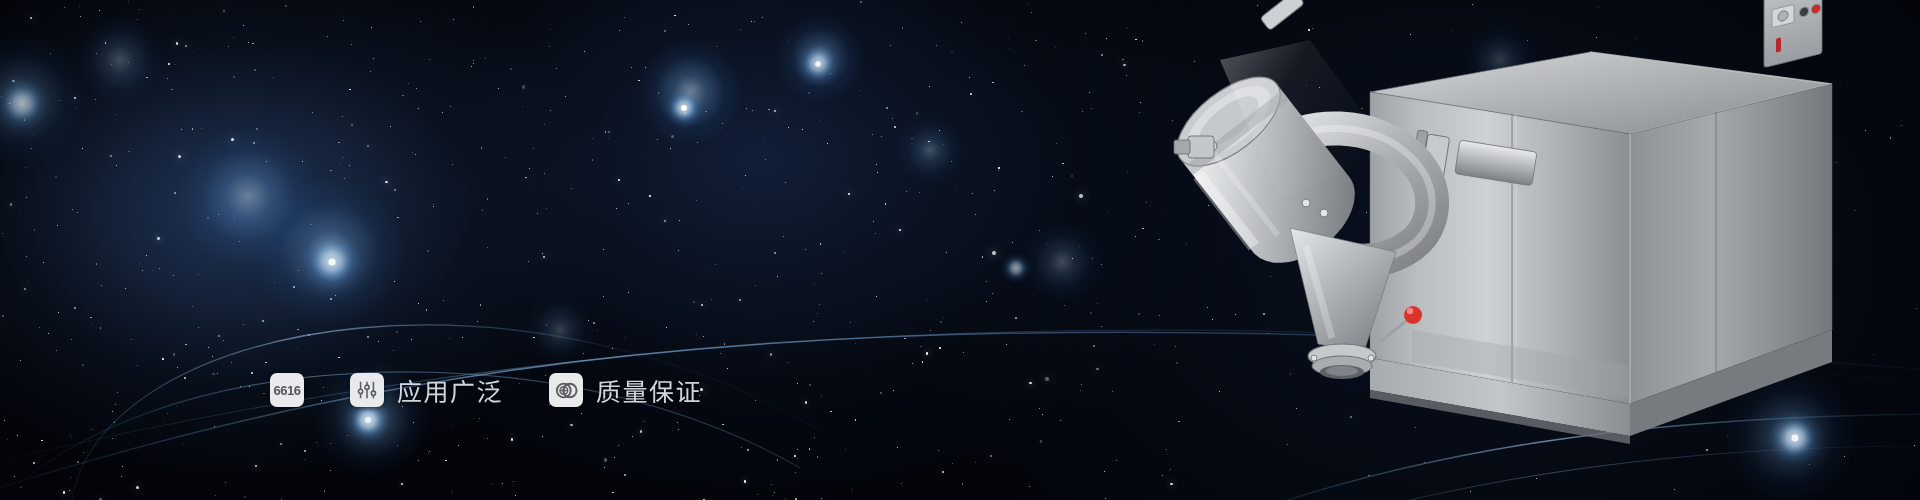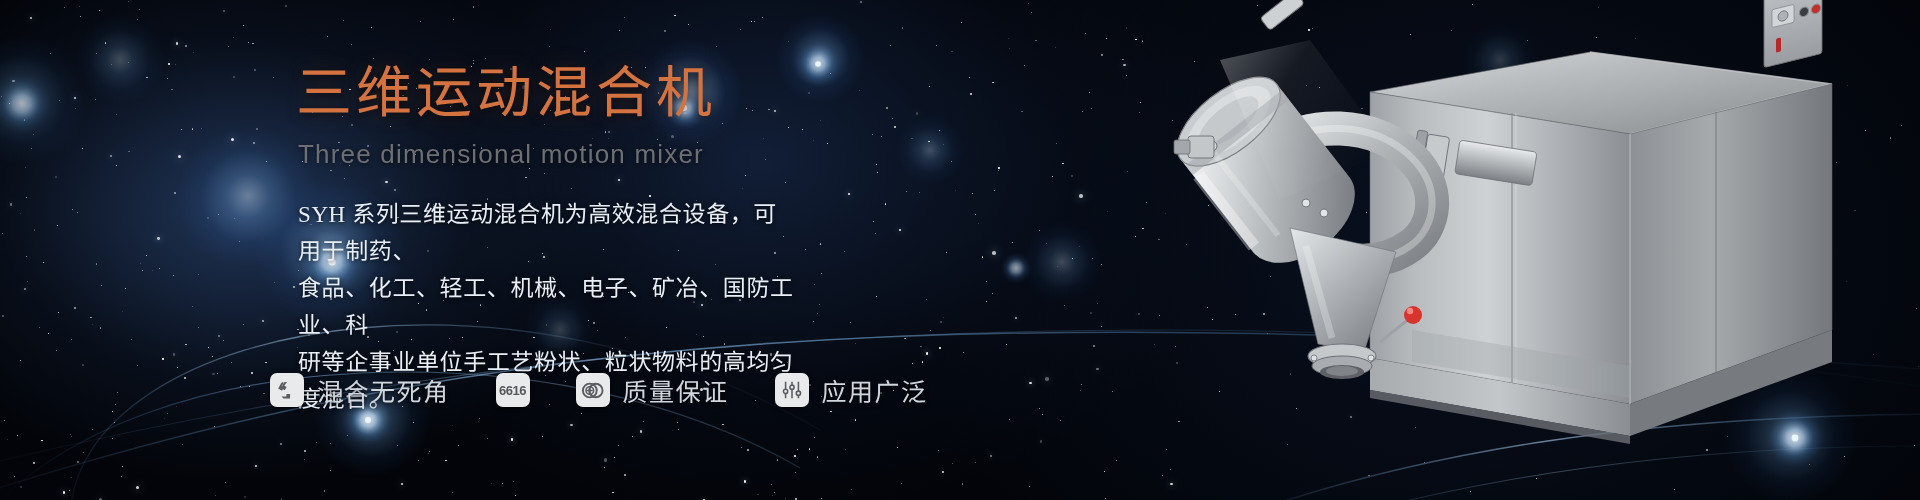--- a/index.html
+++ b/index.html
@@ -989,70 +989,50 @@
       <circle cx="52" cy="146" r="5" fill="#d5d8da" stroke="#6b6f73" stroke-width="1"></circle>
       <rect x="28" y="136" width="26" height="22" rx="3" fill="#c3c7ca" stroke="#6b6f73" stroke-width=".9"></rect>
       <rect x="14" y="140" width="16" height="14" rx="2" fill="#a4a8ac" stroke="#686c70" stroke-width=".8"></rect>
 
       <rect x="100" y="18" width="44" height="16" rx="4" transform="rotate(-38 100 18)" fill="#cdd1d4" stroke="#6e7276" stroke-width="1"></rect>
 
       <path d="M 60 60 L 150 40 L 230 150 L 120 200 Z" fill="url(#drumHighlight)" opacity=".35"></path>
     </svg>
   </div>
 
-  <div class="copy">
-    <h1 class="title">三维运动混合机</h1>
-    <div class="subtitle">Three dimensional motion mixer</div>
-    <div class="body-copy">
-      <p>SYH 系列三维运动混合机为高效混合设备，可用于制药、</p>
-      <p>食品、化工、轻工、机械、电子、矿冶、国防工业、科</p>
-      <p>研等企事业单位手工艺粉状、粒状物料的高均匀度混合。</p>
-    </div>
-  </div>
 
   <div class="features">
 
-    <div class="feature">
-      <span class="feat-icon">
-        <svg width="22" height="22" viewBox="0 0 24 24" fill="#5b5d61">
-          <path d="M11.1 3.3 8.6 7.6l2.4 1.4-1.1 1.9-5.3-3 2.6-4.5c.5-.9 1.8-.9 2.3 0l1.6 2.9-0.5-.0z" opacity="0"></path>
-          <path d="M12 2.6 9.2 7.4l2.4 1.4-2 3.4-4.2-2.4 3.3-5.8c.6-1 2.1-1 2.7 0l.6 1z"></path>
-          <path d="M21.1 13.7l-2.6-4.7-2.4 1.4-2-3.5 4.2-2.4 3.4 5.9c.6 1-.1 2.3-1.2 2.3l-1 0z" transform="rotate(120 12 12)"></path>
-          <path d="M21.1 13.7l-2.6-4.7-2.4 1.4-2-3.5 4.2-2.4 3.4 5.9c.6 1-.1 2.3-1.2 2.3l-1 0z" transform="rotate(240 12 12)"></path>
-        </svg>
-      </span>
-      <span class="feat-label">混合无死角</span>
-    </div>
 
     <div class="feature">
       <span class="feat-icon">
         <span class="num">6616</span>
       </span>
-    </div>
-
-    <div class="feature">
-      <span class="feat-icon">
-        <svg width="23" height="23" viewBox="0 0 24 24" fill="none">
-          <circle cx="15.5" cy="12" r="7" fill="none" stroke="#5b5d61" stroke-width="2"></circle>
-          <circle cx="9.2" cy="12" r="7.2" fill="none" stroke="#5b5d61" stroke-width="2"></circle>
-          <circle cx="9.2" cy="12" r="4" fill="none" stroke="#5b5d61" stroke-width="1.6"></circle>
-          <path d="M9.2 9.6v4.8M6.8 12h4.8" stroke="#5b5d61" stroke-width="1.6" stroke-linecap="round"></path>
-        </svg>
-      </span>
-      <span class="feat-label">质量保证</span>
     </div>
 
     <div class="feature">
       <span class="feat-icon">
         <svg width="22" height="22" viewBox="0 0 24 24" fill="none" stroke="#5b5d61" stroke-width="1.7">
           <line x1="5" y1="3" x2="5" y2="21"></line>
           <line x1="12" y1="3" x2="12" y2="21"></line>
           <line x1="19" y1="3" x2="19" y2="21"></line>
           <circle cx="5" cy="13.5" r="2.3" fill="#e9eaec"></circle>
           <circle cx="12" cy="9" r="2.3" fill="#e9eaec"></circle>
           <circle cx="19" cy="15.5" r="2.3" fill="#e9eaec"></circle>
         </svg>
       </span>
       <span class="feat-label">应用广泛</span>
     </div>
 
+    <div class="feature">
+      <span class="feat-icon">
+        <svg width="23" height="23" viewBox="0 0 24 24" fill="none">
+          <circle cx="15.5" cy="12" r="7" fill="none" stroke="#5b5d61" stroke-width="2"></circle>
+          <circle cx="9.2" cy="12" r="7.2" fill="none" stroke="#5b5d61" stroke-width="2"></circle>
+          <circle cx="9.2" cy="12" r="4" fill="none" stroke="#5b5d61" stroke-width="1.6"></circle>
+          <path d="M9.2 9.6v4.8M6.8 12h4.8" stroke="#5b5d61" stroke-width="1.6" stroke-linecap="round"></path>
+        </svg>
+      </span>
+      <span class="feat-label">质量保证</span>
+    </div>
+
   </div>
 </div>
 
 </body></html>

